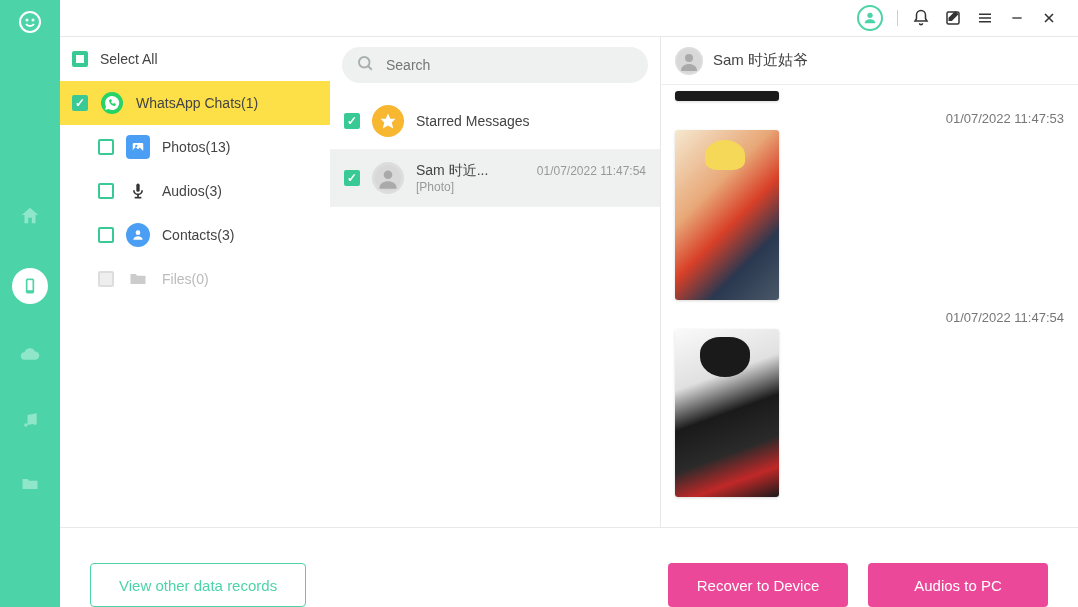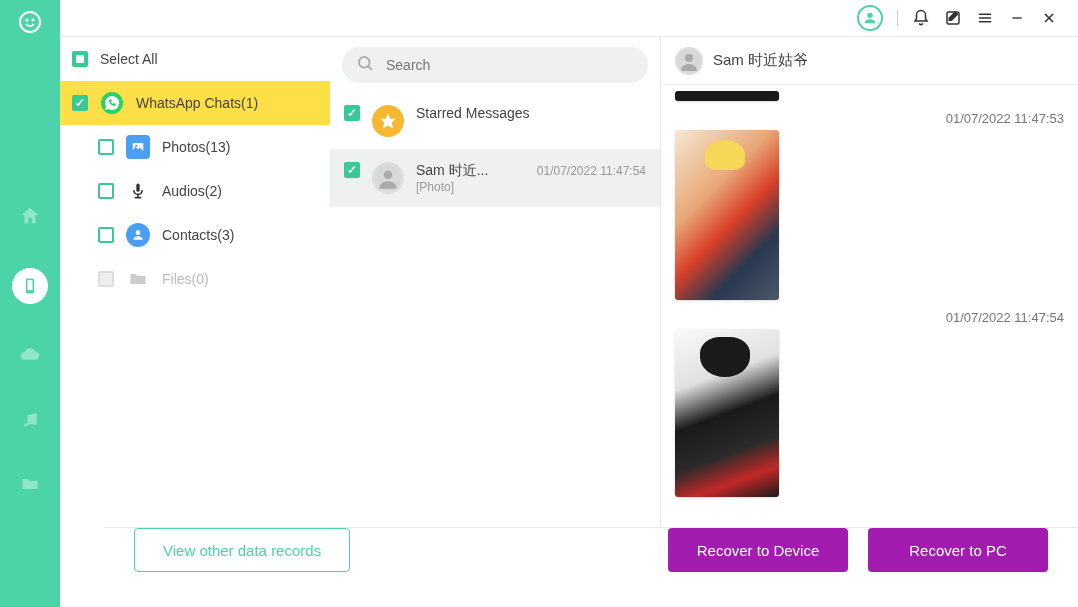--- a/index.html
+++ b/index.html
@@ -60,21 +60,21 @@
     }
     .search-wrap {
       margin: 10px 12px; height: 36px; background: #eef1f0; border-radius: 18px;
       display: flex; align-items: center; padding: 12px 14px; gap: 12px;
     }
     .search-input {
       border: none; background: transparent; outline: none; font-size: 14px;
       color: #666; flex: 1;
     }
     .chat-row {
-      display: flex; padding: 12px 14px; gap: 12px;
+      display: flex; align-items: center; padding: 12px 14px; gap: 12px;
       border-bottom: 1px solid #f2f2f2;
     }
     .chat-row.selected { background: #eef1f0; }
     .chat-avatar { width: 32px; height: 32px; border-radius: 50%; background:#ddd; display:flex; align-items:center; justify-content:center; flex-shrink:0; }
     .star-avatar { width:32px; height:32px; border-radius:50%; background:#f7b731; display:flex; align-items:center; justify-content:center; flex-shrink:0; }
     .chat-text { flex:1; min-width:0; }
     .chat-name { font-size:14px; color:#444; white-space:nowrap; overflow:hidden; text-overflow:ellipsis; }
     .chat-sub { font-size:12px; color:#999; }
     .chat-time { font-size:12px; color:#999; align-self:flex-start; margin-top:2px; }
     
@@ -95,29 +95,29 @@
     }
     .msg-image.cut-top { height:10px; background:#1a1a1a; }
     .msg-image.char1 { height:170px; background:linear-gradient(135deg,#f5e8d0 0%, #e8a878 35%, #d84028 55%, #2a3850 75%, #4a5868 100%); position:relative; }
     .msg-image.char1::after { content:''; position:absolute; top:10px; left:30px; width:40px; height:30px; background:#f5d858; border-radius:50% 50% 30% 30%; }
     .msg-image.char2 { height:168px; background:linear-gradient(160deg,#fafafa 0%, #e0e0e0 30%, #1a1a1a 50%, #2a2a2a 70%, #c02828 85%, #1a1a1a 100%); position:relative; }
     .msg-image.char2::before { content:''; position:absolute; top:8px; left:25px; width:50px; height:40px; background:#1a1a1a; border-radius:40% 40% 50% 50%; }
     
     .bottom-bar {
       position: absolute; left: 60px; bottom: 0; right: 0; height: 80px;
       border-top: 1px solid #e8e8e8; background:#fff;
-      display:flex; align-items:flex-start; padding: 0 30px; gap: 20px; margin-left: 44px;
+      display:flex; align-items:flex-end; padding: 0 30px; gap: 20px;
     }
     .btn {
       height: 44px; padding: 0 28px; border-radius: 4px; font-size: 15px;
       display:flex; align-items:center; justify-content:center; cursor:pointer;
       border:none;
     }
     .btn-outline { border:1px solid #4dd3a8; color:#4dd3a8; background:#fff; }
-    .btn-solid { background:#a21caf; color:#fff; min-width:180px; }
+    .btn-solid { background:#ec4899; color:#fff; min-width:180px; }
     .bottom-spacer { flex:1; }
     
   </style>
 </head>
 <body>
 
 <div class="sidebar-left">
   <div class="sidebar-icon">
     <svg width="26" height="26" viewBox="0 0 24 24" fill="none" stroke="#fff" stroke-width="2">
         <circle cx="12" cy="12" r="10"></circle>
@@ -227,21 +227,21 @@
   <div class="cat-row indent2">
     <div class="checkbox"></div>
     <div class="cat-icon">
       <svg width="20" height="20" viewBox="0 0 24 24" fill="#333">
           <rect x="10" y="3" width="4" height="10" rx="2"></rect>
           <path d="M7 11a5 5 0 0010 0" fill="none" stroke="#333" stroke-width="2"></path>
           <line x1="12" y1="16" x2="12" y2="20" stroke="#333" stroke-width="2"></line>
           <line x1="8" y1="20" x2="16" y2="20" stroke="#333" stroke-width="2"></line>
         </svg>
     </div>
-    <span>Audios(2)</span>
+    <span>Audios(3)</span>
   </div>
   <div class="cat-row indent2">
     <div class="checkbox"></div>
     <div class="cat-icon" style="background:#4a9ff5; border-radius:50%;">
       <svg width="14" height="14" viewBox="0 0 24 24" fill="#fff">
           <circle cx="12" cy="8" r="4"></circle>
           <path d="M4 20c0-4 4-6 8-6s8 2 8 6z"></path>
         </svg>
     </div>
     <span>Contacts(3)</span>
@@ -312,14 +312,14 @@
     <div class="msg-image char1"></div>
     <div class="msg-time">01/07/2022 11:47:54</div>
     <div class="msg-image char2"></div>
   </div>
 </div>
 
 <div class="bottom-bar">
   <button class="btn btn-outline">View other data records</button>
   <div class="bottom-spacer"></div>
   <button class="btn btn-solid">Recover to Device</button>
-  <button class="btn btn-solid">Recover to PC</button>
+  <button class="btn btn-solid">Audios to PC</button>
 </div>
 
 </body></html>

